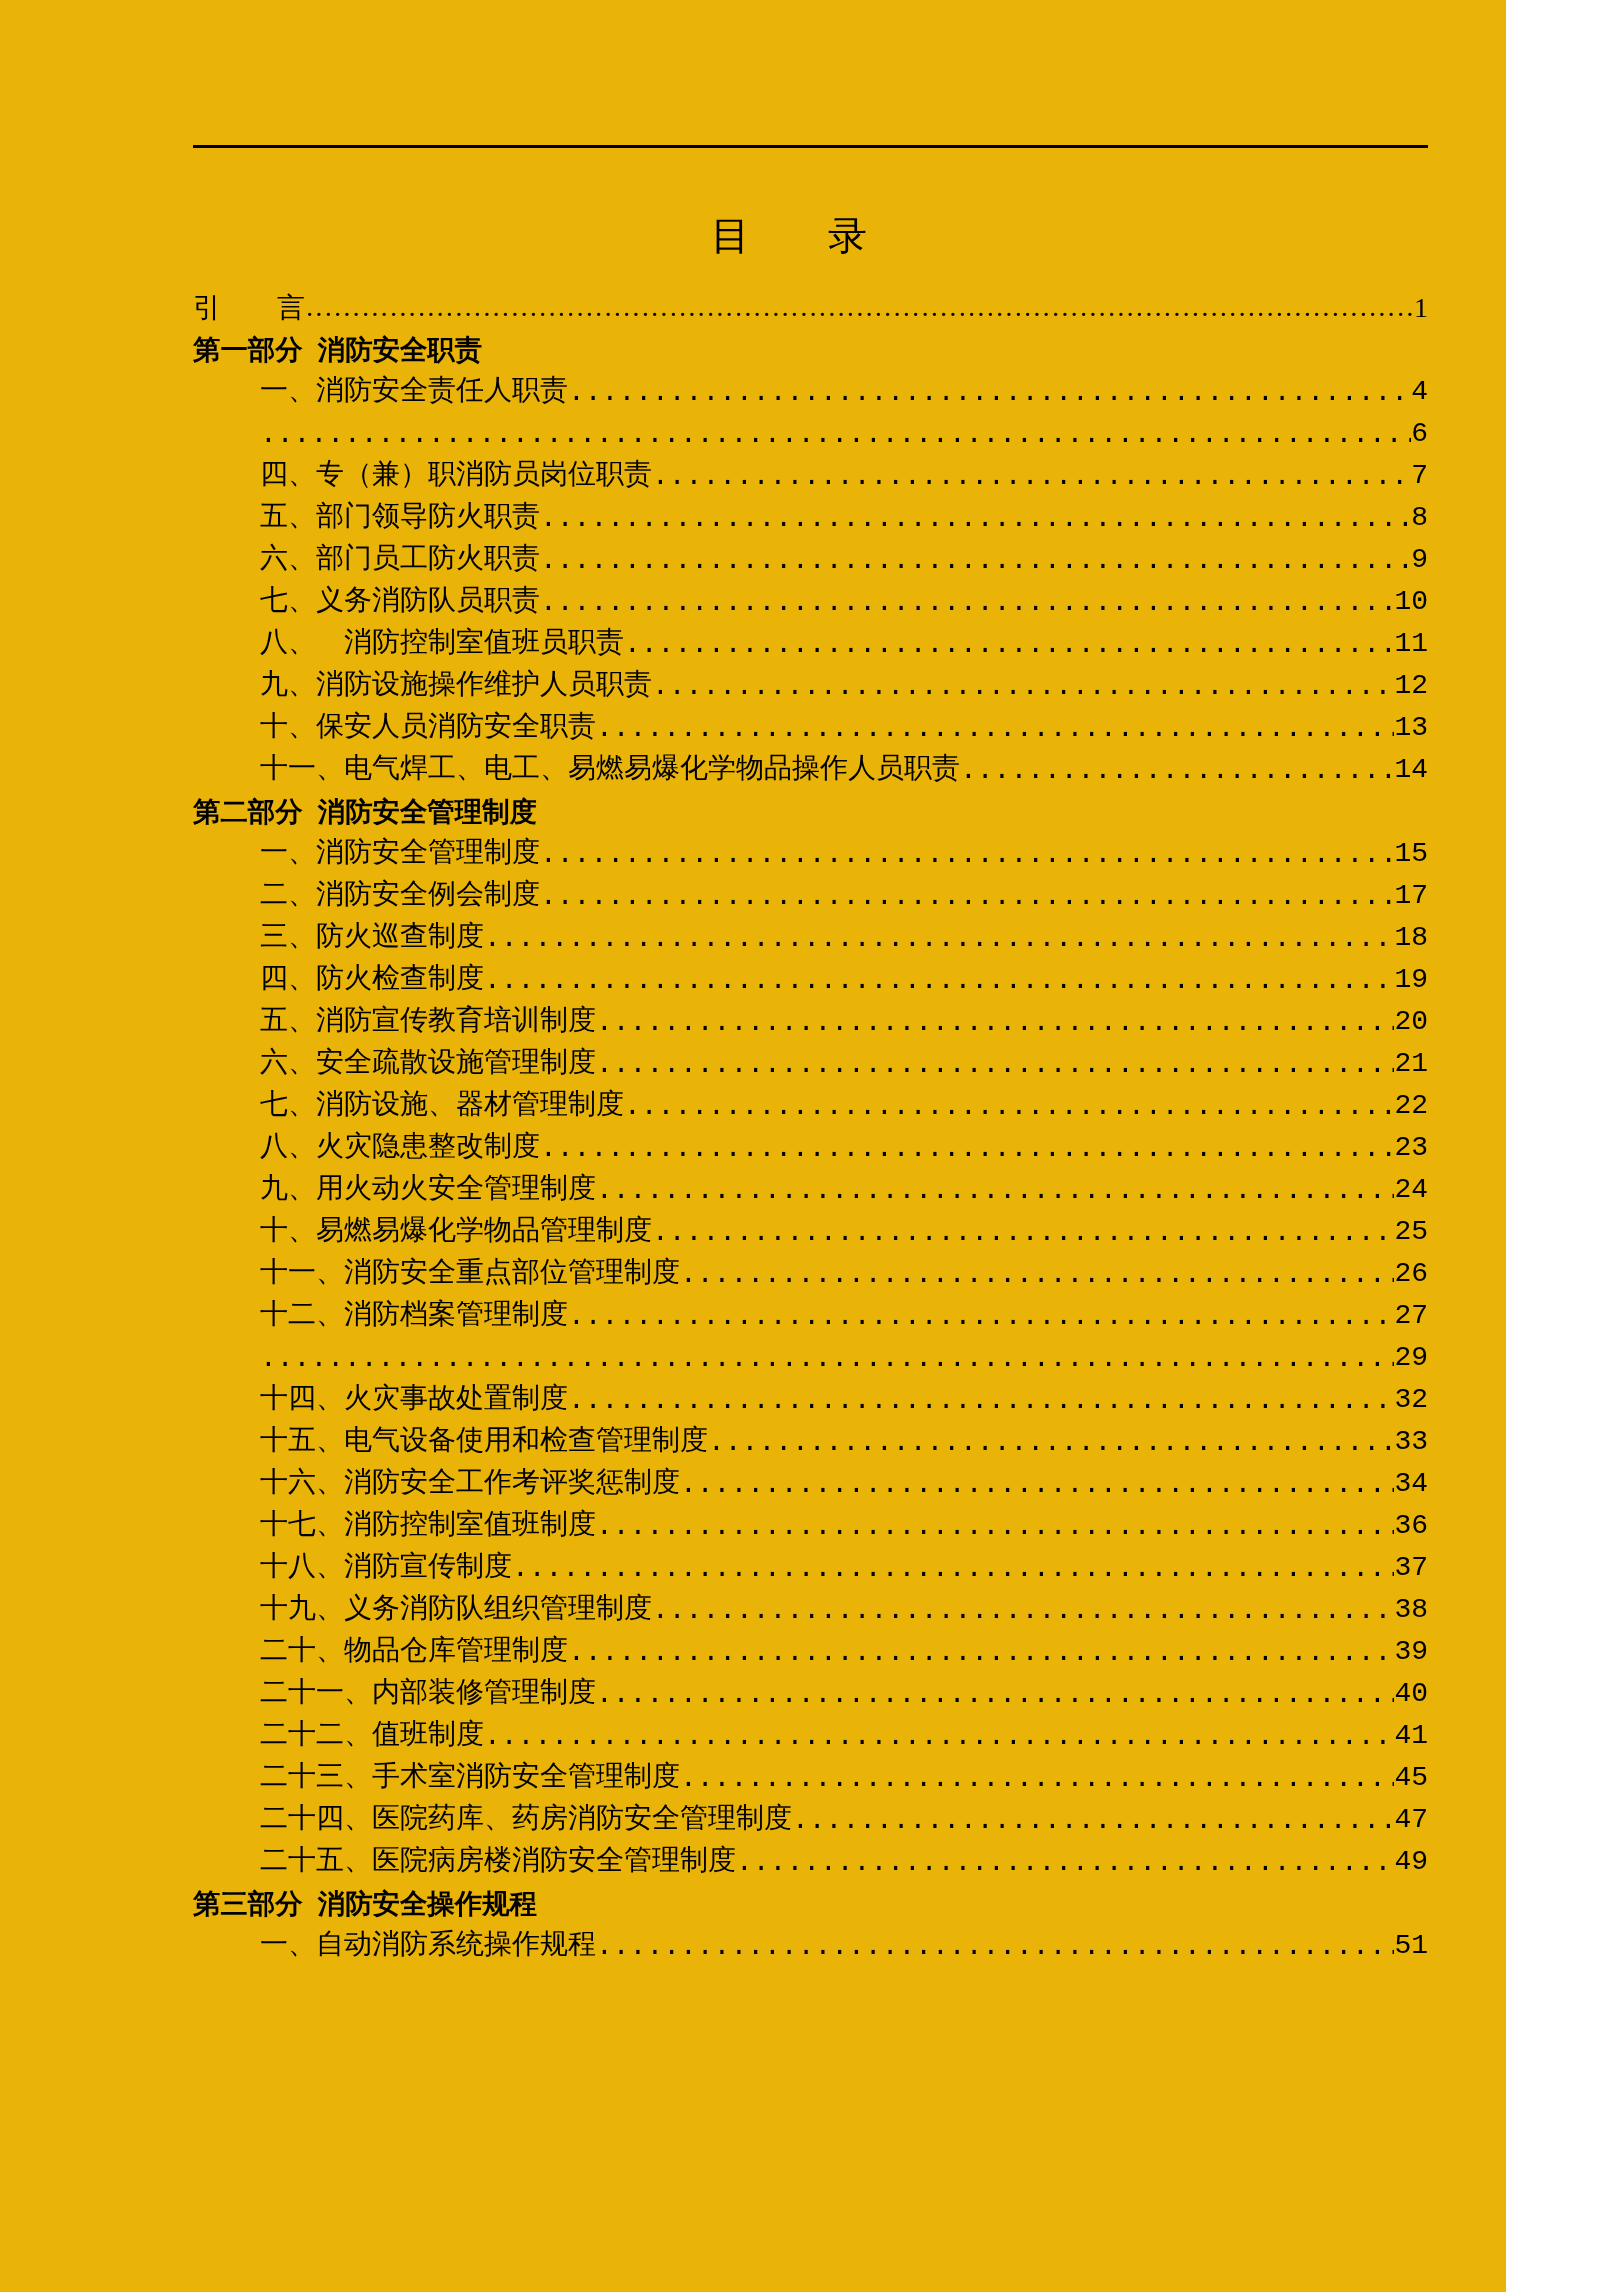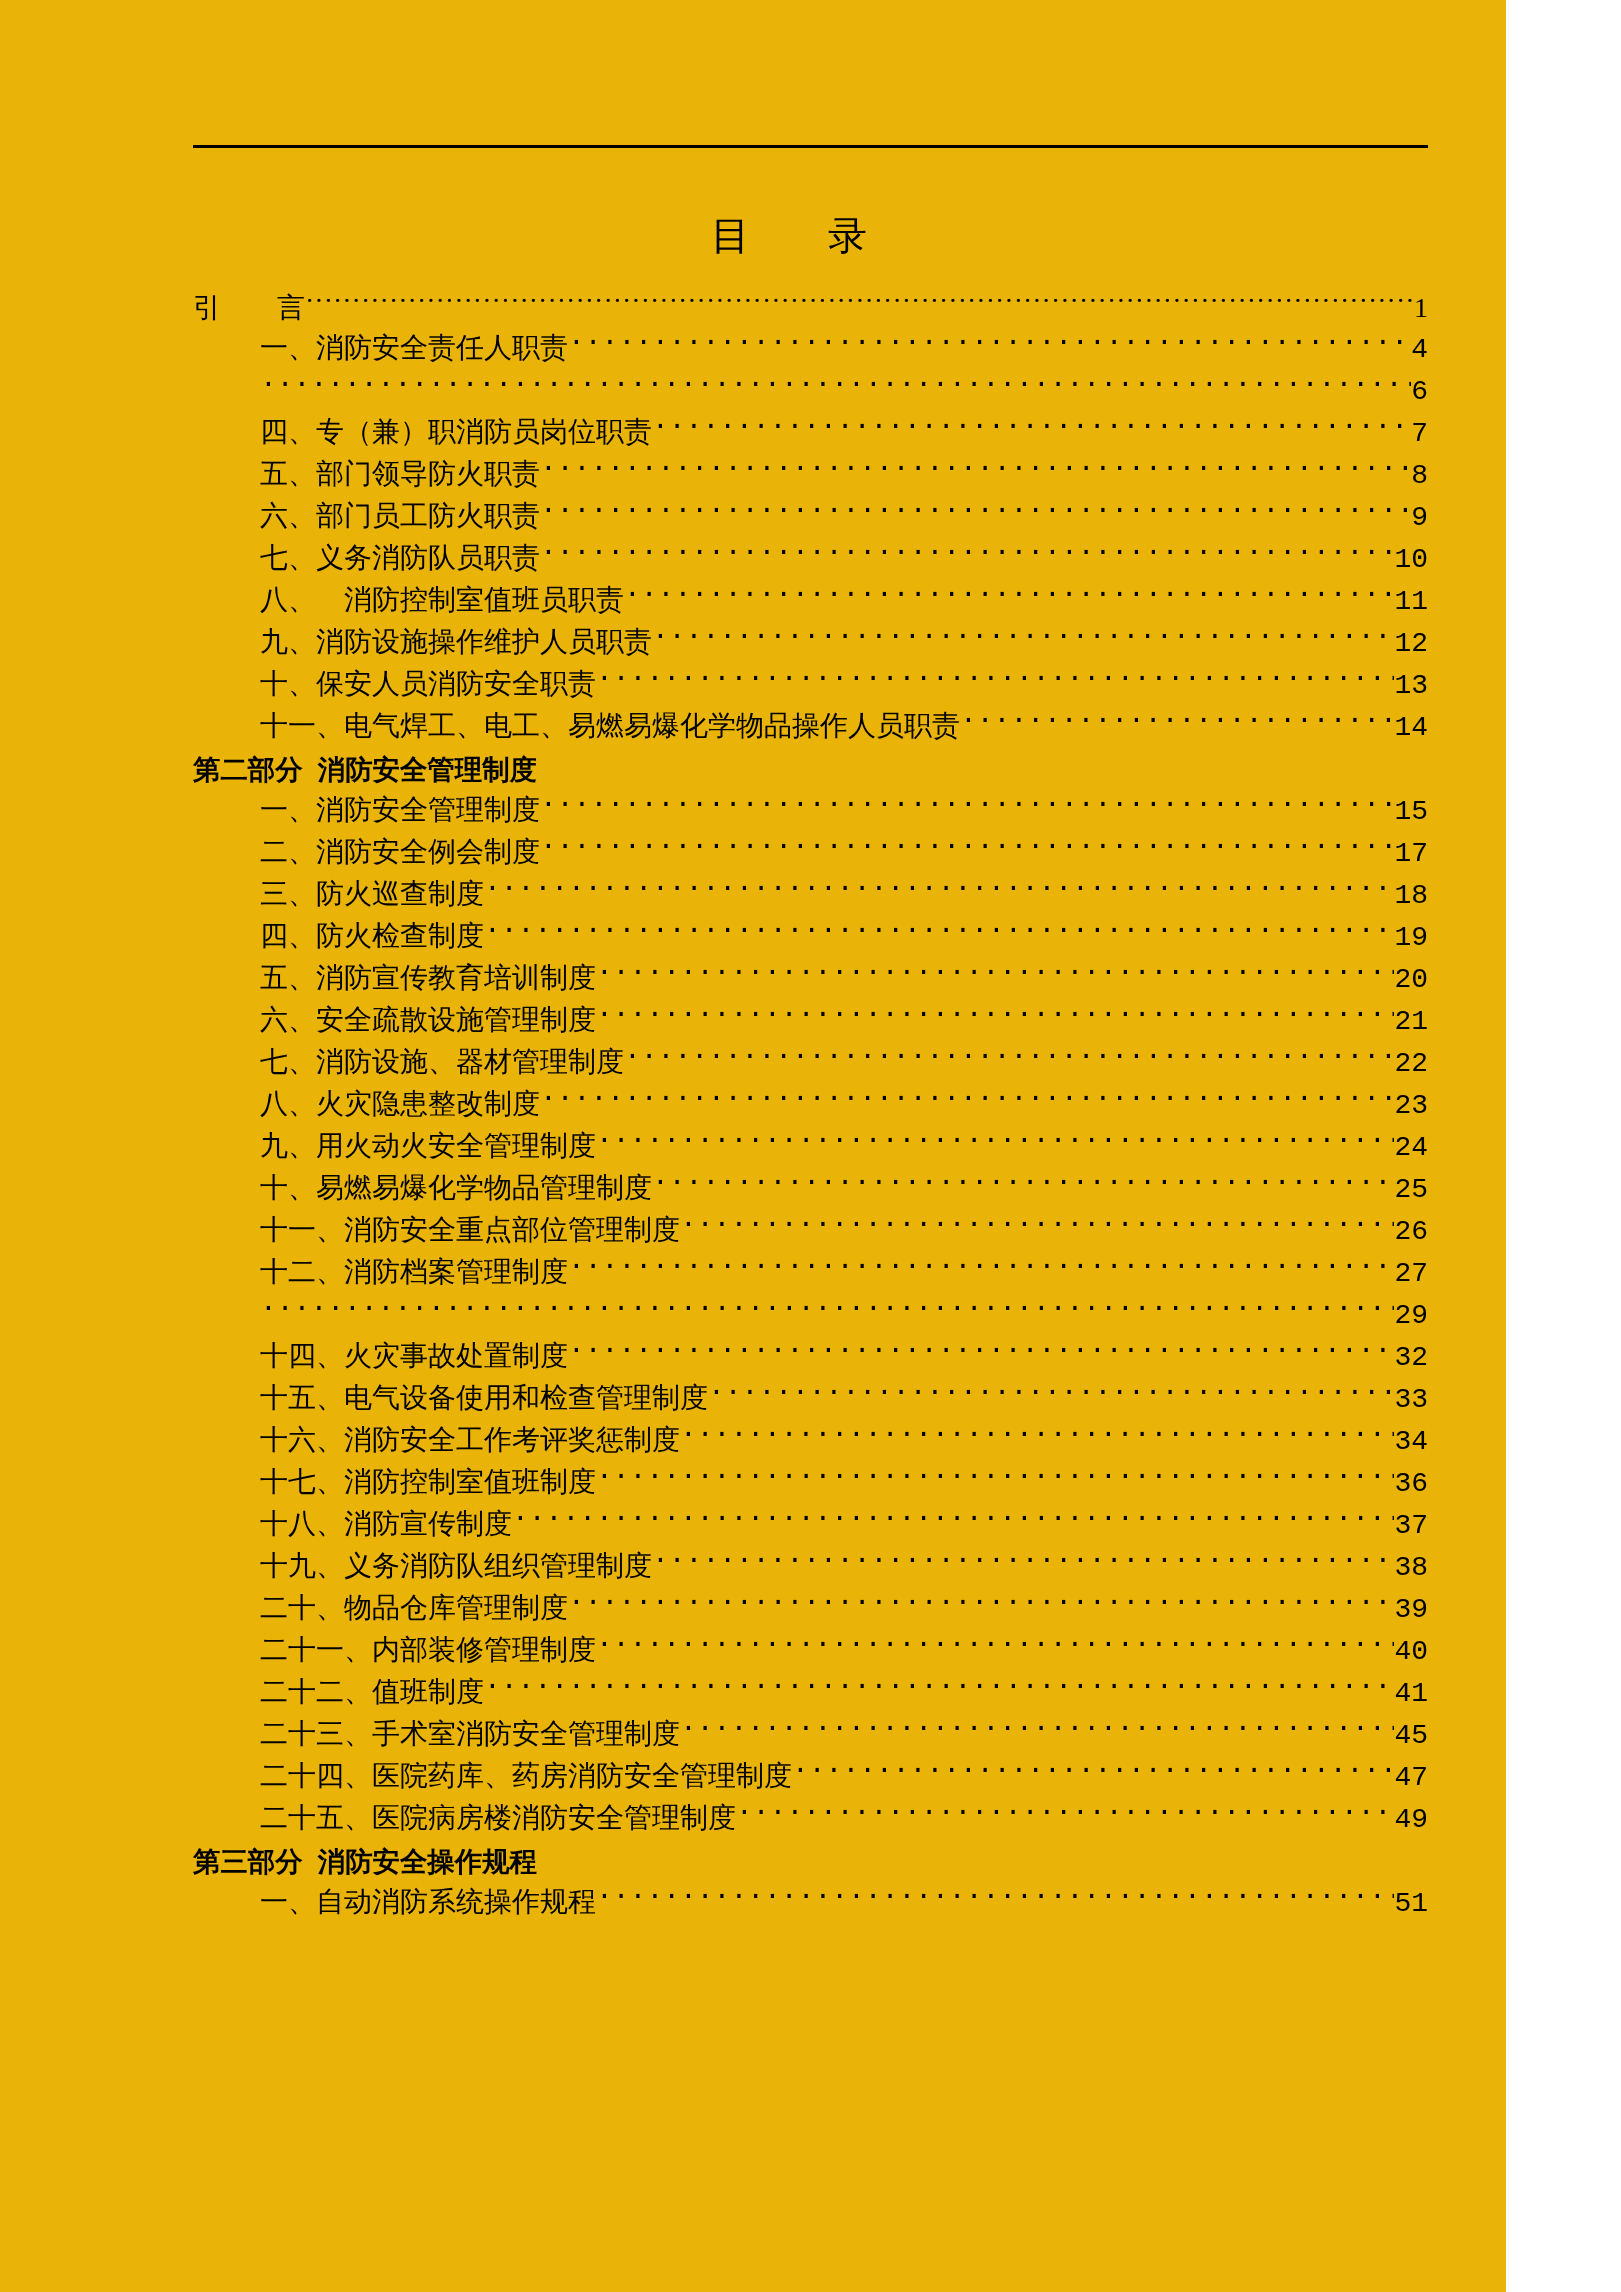--- a/index.html
+++ b/index.html
@@ -52,21 +52,21 @@
 
   .toc-list {
     margin: 0;
     padding: 0;
     list-style: none;
   }
 
   
   .toc-row {
     display: flex;
-    align-items: flex-start;
+    align-items: flex-end;
     font-size: 28px;
     line-height: 42px;
     white-space: pre;
   }
 
   .toc-row .label {
     flex: 0 0 auto;
   }
 
   .toc-row .leader {
@@ -120,20 +120,21 @@
 <div class="page">
 
   <div class="header-rule"></div>
 
   <div class="content">
 
     <h1 class="doc-title">目　　录</h1>
 
     <ul class="toc-list" id="toc-list">
         <li class="toc-row lvl-intro"><span class="label">引　　言</span><span class="leader"></span><span class="page-num">1</span></li>
+        <li class="section-head"><span>第一部分  消防安全职责</span></li>
         <li class="toc-row lvl-entry"><span class="label">一、消防安全责任人职责</span><span class="leader"></span><span class="page-num">4</span></li>
         <li class="toc-row lvl-entry"><span class="leader"></span><span class="page-num">6</span></li>
         <li class="toc-row lvl-entry"><span class="label">四、专（兼）职消防员岗位职责</span><span class="leader"></span><span class="page-num">7</span></li>
         <li class="toc-row lvl-entry"><span class="label">五、部门领导防火职责</span><span class="leader"></span><span class="page-num">8</span></li>
         <li class="toc-row lvl-entry"><span class="label">六、部门员工防火职责</span><span class="leader"></span><span class="page-num">9</span></li>
         <li class="toc-row lvl-entry"><span class="label">七、义务消防队员职责</span><span class="leader"></span><span class="page-num">10</span></li>
         <li class="toc-row lvl-entry"><span class="label">八、　消防控制室值班员职责</span><span class="leader"></span><span class="page-num">11</span></li>
         <li class="toc-row lvl-entry"><span class="label">九、消防设施操作维护人员职责</span><span class="leader"></span><span class="page-num">12</span></li>
         <li class="toc-row lvl-entry"><span class="label">十、保安人员消防安全职责</span><span class="leader"></span><span class="page-num">13</span></li>
         <li class="toc-row lvl-entry"><span class="label">十一、电气焊工、电工、易燃易爆化学物品操作人员职责</span><span class="leader"></span><span class="page-num">14</span></li>

